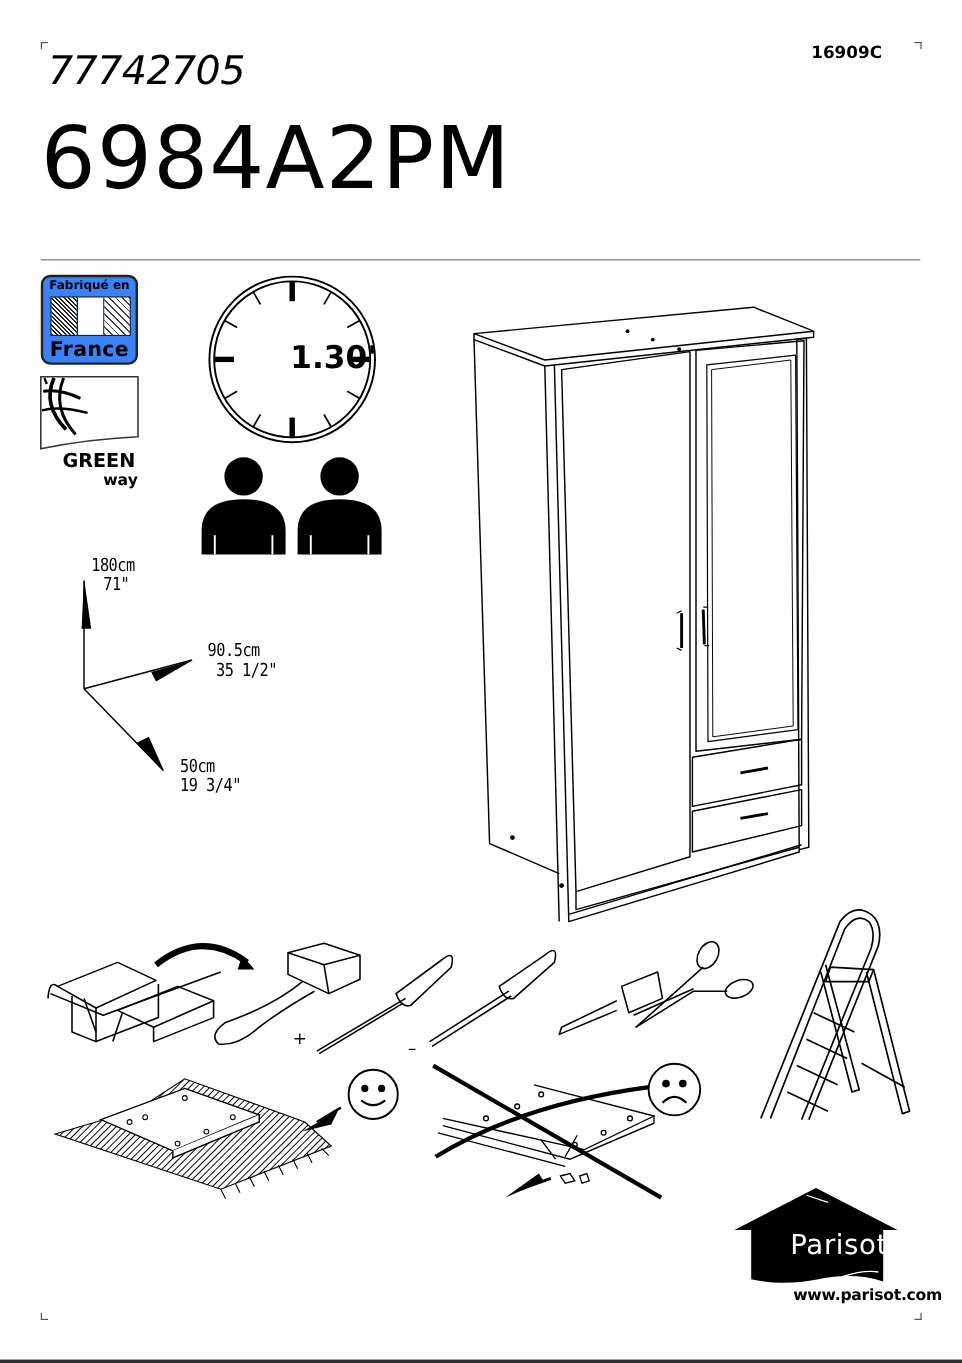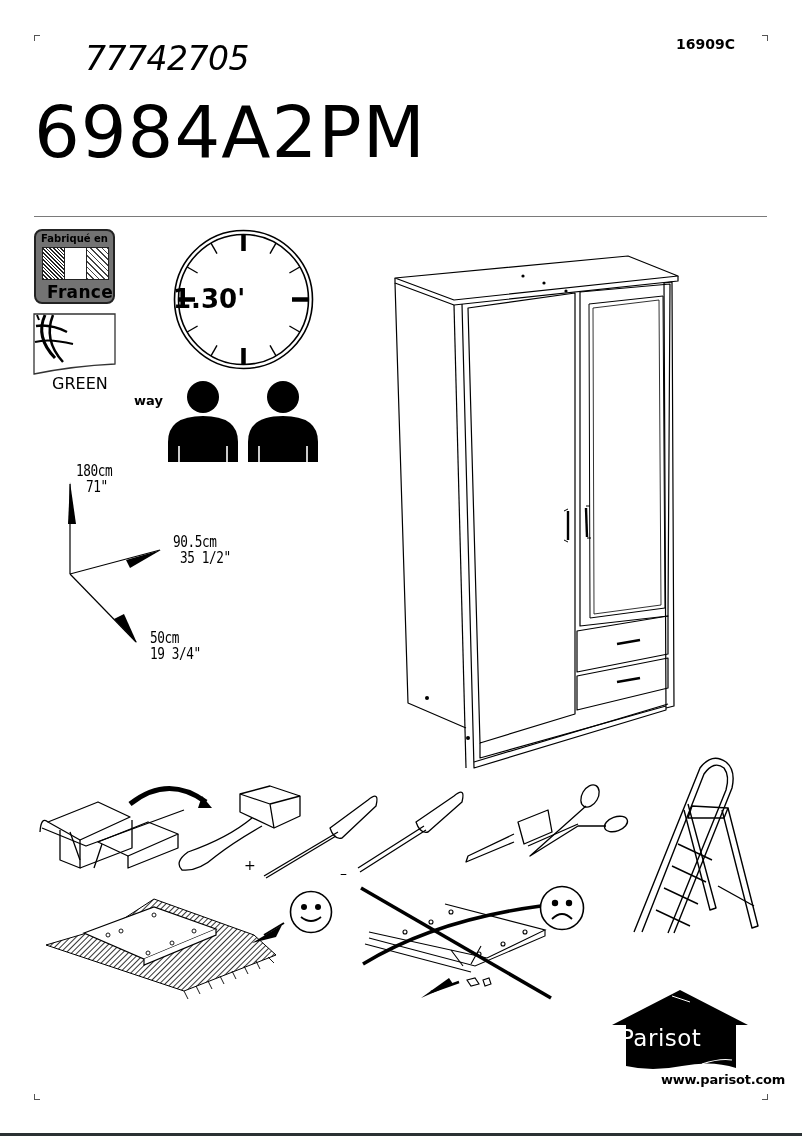--- a/index.html
+++ b/index.html
@@ -8,43 +8,43 @@
 
   .abs { position: absolute; }
 
   
   .crop { position: absolute; width: 6px; height: 6px; border-color: #555; border-style: solid; border-width: 0; }
   .crop.tl { left: 34px; top: 35px; border-top-width: 1px; border-left-width: 1px; }
   .crop.tr { left: 762px; top: 35px; border-top-width: 1px; border-right-width: 1px; }
   .crop.bl { left: 34px; top: 1094px; border-bottom-width: 1px; border-left-width: 1px; }
   .crop.br { left: 762px; top: 1094px; border-bottom-width: 1px; border-right-width: 1px; }
 
-  .ref-code { left: 40px; top: 42px; font-family: "DejaVu Sans", sans-serif; font-style: italic; font-size: 33px; letter-spacing: -0.5px; line-height: 1; margin-left: 45px; }
+  .ref-code { left: 40px; top: 42px; font-family: "DejaVu Sans", sans-serif; font-style: italic; font-size: 33px; letter-spacing: -0.5px; line-height: 1; }
   .doc-code { left: 676px; top: 37px; font-family: "DejaVu Sans", sans-serif; font-weight: bold; font-size: 14px; line-height: 1; }
   .model { left: 34px; top: 96px; font-family: "DejaVu Sans", sans-serif; font-size: 72px; line-height: 1; letter-spacing: 1px; }
   .rule { left: 34px; top: 216px; width: 733px; height: 1px; background: #7a7a7a; }
 
   
-  .fr-badge { left: 34px; top: 229px; width: 81px; height: 75px; border: 2px solid #222; border-radius: 8px; background: #737373; }
+  .fr-badge { left: 34px; top: 229px; width: 81px; height: 75px; border: 2px solid #222; border-radius: 8px; background: #3b82f6; }
   .fr-top { position: absolute; left: 0; right: 0; top: 2px; text-align: center; font-size: 10px; font-weight: bold; line-height: 12px; }
   .fr-flag { position: absolute; left: 6px; top: 16px; width: 67px; height: 33px; border: 1px solid #222; display: flex; }
   .fr-flag div { flex: 1; }
   .fr-flag .s1 { background: repeating-linear-gradient(45deg, #222 0 1.2px, #fff 1.2px 2.6px); border-right: 1px solid #222; }
   .fr-flag .s2 { background: #fff; border-right: 1px solid #222; }
   .fr-flag .s3 { background: repeating-linear-gradient(45deg, #444 0 1px, #fff 1px 4px); }
-  .fr-bottom { position: absolute; left: 0; right: 0; top: 51px; text-align: right; font-size: 17px; font-weight: bold; line-height: 20px; letter-spacing: 0.3px; }
+  .fr-bottom { position: absolute; left: 0; right: 0; top: 51px; text-align: center; font-size: 17px; font-weight: bold; line-height: 20px; letter-spacing: 0.3px; }
 
   
   .gw { left: 33px; top: 312px; width: 84px; height: 100px; }
-  .gw-title { left: 52px; top: 376px; font-size: 16px; font-weight: normal; line-height: 1; }
-  .gw-sub { left: 86px; top: 394px; font-size: 13px; font-weight: bold; line-height: 1; margin-left: 48px; }
+  .gw-title { left: 52px; top: 376px; font-size: 16px; font-weight: bold; line-height: 1; }
+  .gw-sub { left: 86px; top: 394px; font-size: 13px; font-weight: bold; line-height: 1; }
 
   
   .clock { left: 173px; top: 229px; width: 141px; height: 141px; }
-  .clock-label { left: 173px; top: 286px; width: 141px; text-align: left; font-size: 26px; font-weight: bold; line-height: 1; }
+  .clock-label { left: 173px; top: 286px; width: 141px; text-align: right; font-size: 26px; font-weight: bold; line-height: 1; }
 
   .people { left: 165px; top: 380px; width: 156px; height: 82px; }
 
   
   .dims { left: 60px; top: 470px; width: 120px; height: 180px; }
   .dim-text { font-family: "DejaVu Sans Mono", monospace; font-size: 15px; line-height: 16px; letter-spacing: -0.5px; transform: scaleX(0.85); transform-origin: left top; }
   .dim-h1 { left: 76px; top: 463px; }
   .dim-h2 { left: 86px; top: 479px; }
   .dim-w1 { left: 173px; top: 534px; }
   .dim-w2 { left: 180px; top: 550px; }
@@ -53,21 +53,21 @@
 
   .wardrobe { left: 388px; top: 248px; width: 300px; height: 530px; }
 
   .tools { left: 38px; top: 782px; width: 590px; height: 100px; }
   .ladder { left: 628px; top: 748px; width: 142px; height: 185px; }
 
   .good-panel { left: 44px; top: 895px; width: 300px; height: 110px; }
   .bad-panel { left: 355px; top: 880px; width: 240px; height: 125px; }
 
   .logo { left: 612px; top: 990px; width: 136px; height: 82px; }
-  .logo-text { left: 620px; top: 1027px; width: 120px; text-align: left; font-family: "DejaVu Sans", sans-serif; font-size: 23px; color: #fff; line-height: 1; letter-spacing: 0.5px; }
+  .logo-text { left: 620px; top: 1027px; width: 120px; text-align: right; font-family: "DejaVu Sans", sans-serif; font-size: 23px; color: #fff; line-height: 1; letter-spacing: 0.5px; }
   .site { left: 614px; top: 1073px; font-size: 13px; font-weight: bold; line-height: 1; letter-spacing: -0.2px; margin-left: 47px; }
 
   .footer-bar { left: 0; top: 1133px; width: 802px; height: 3px; background: #2a3133; }
   svg { display: block; overflow: visible; }
 </style>
 </head>
 <body>
 
 <div class="crop tl"></div>
 <div class="crop tr"></div>

